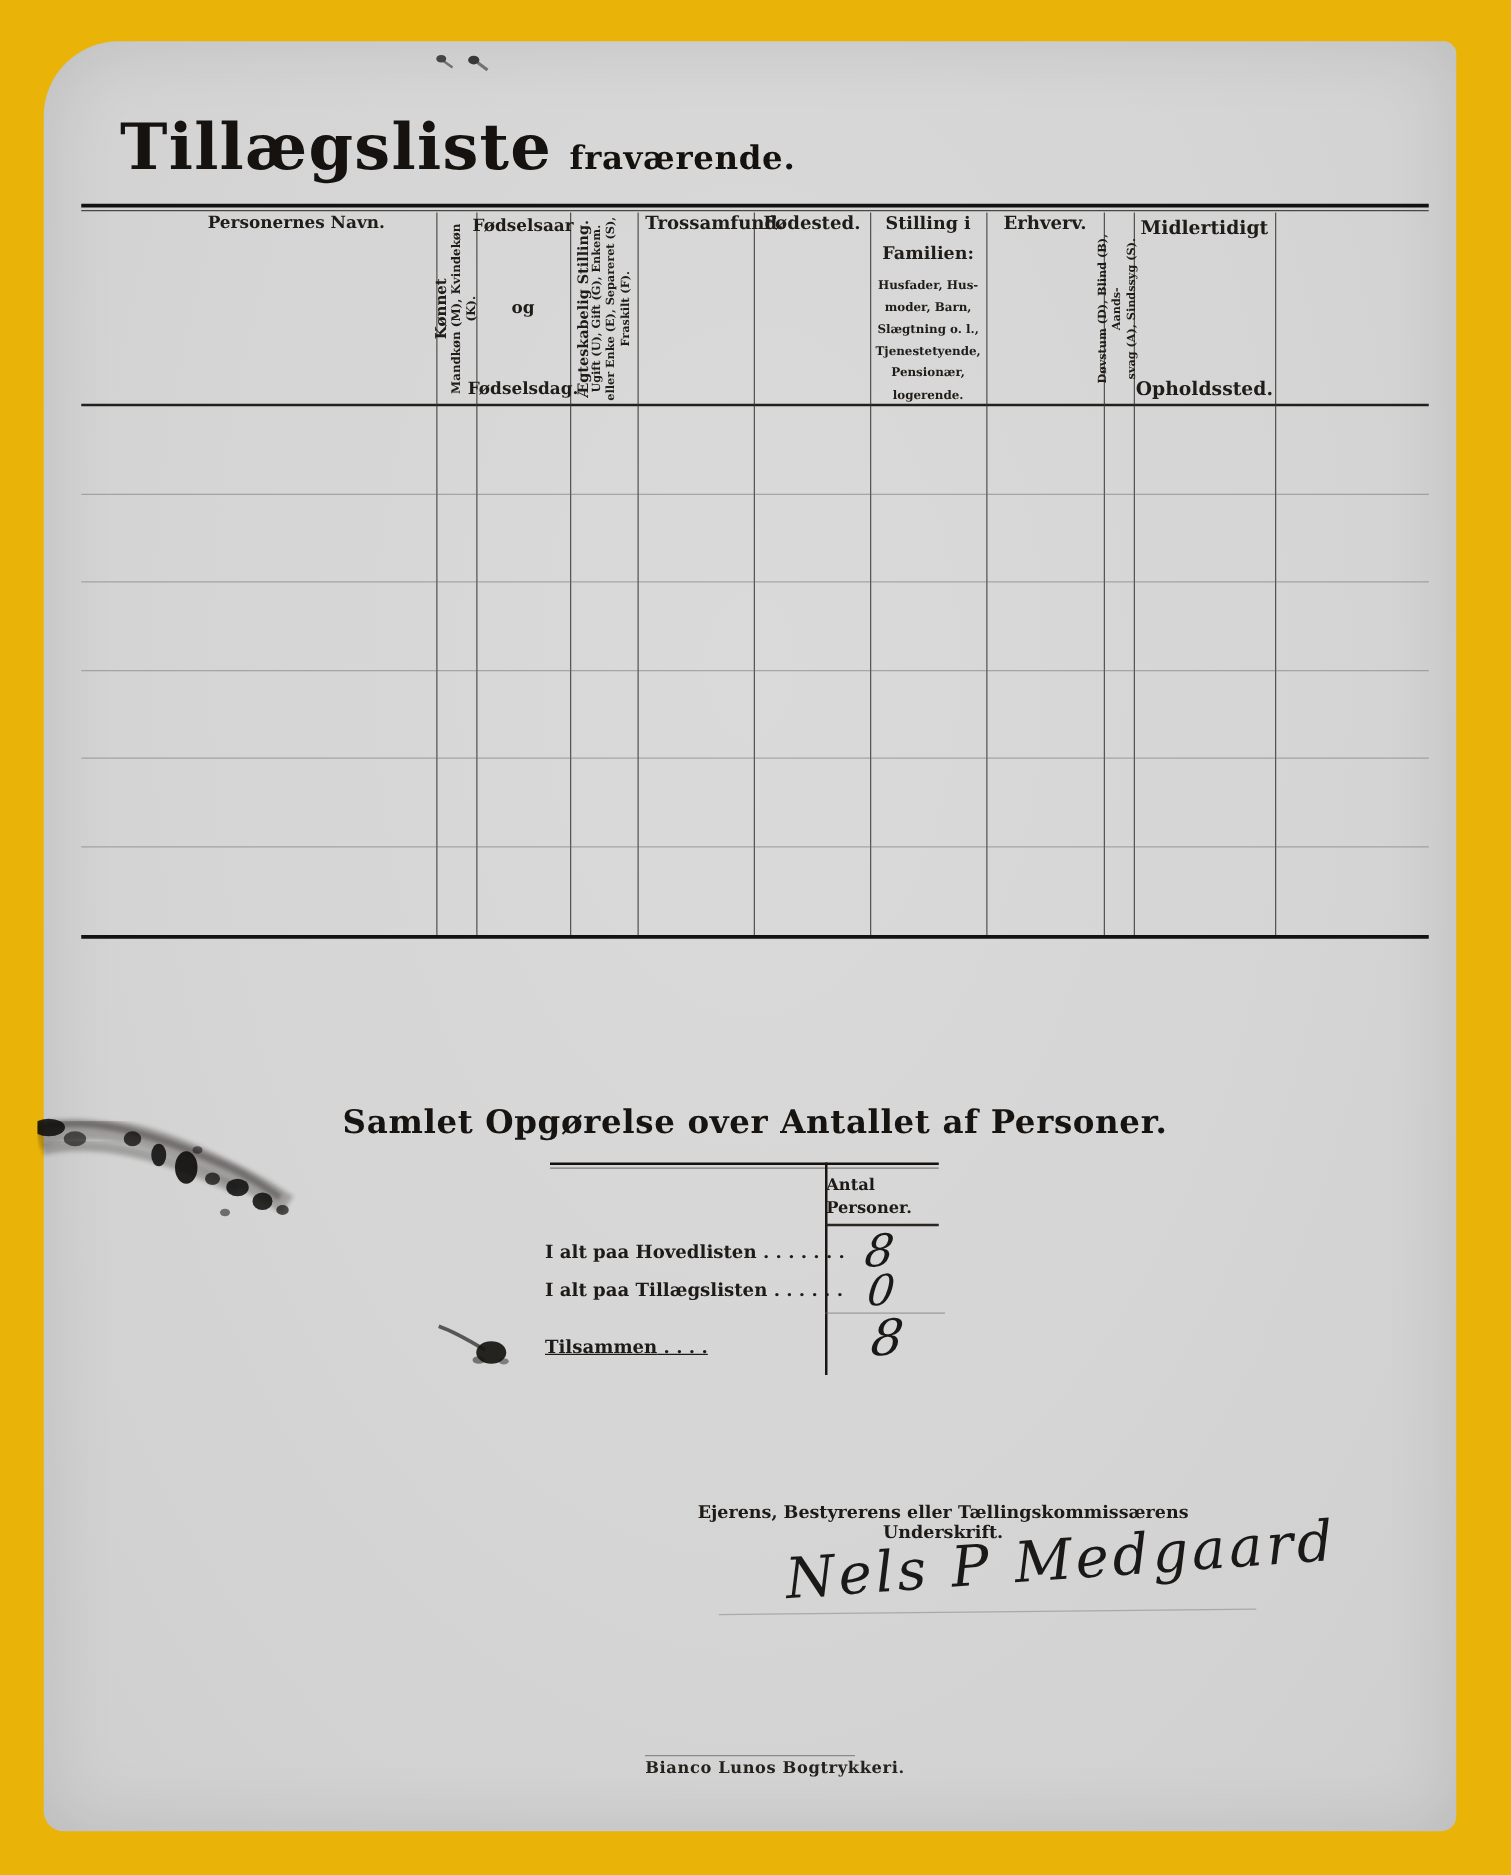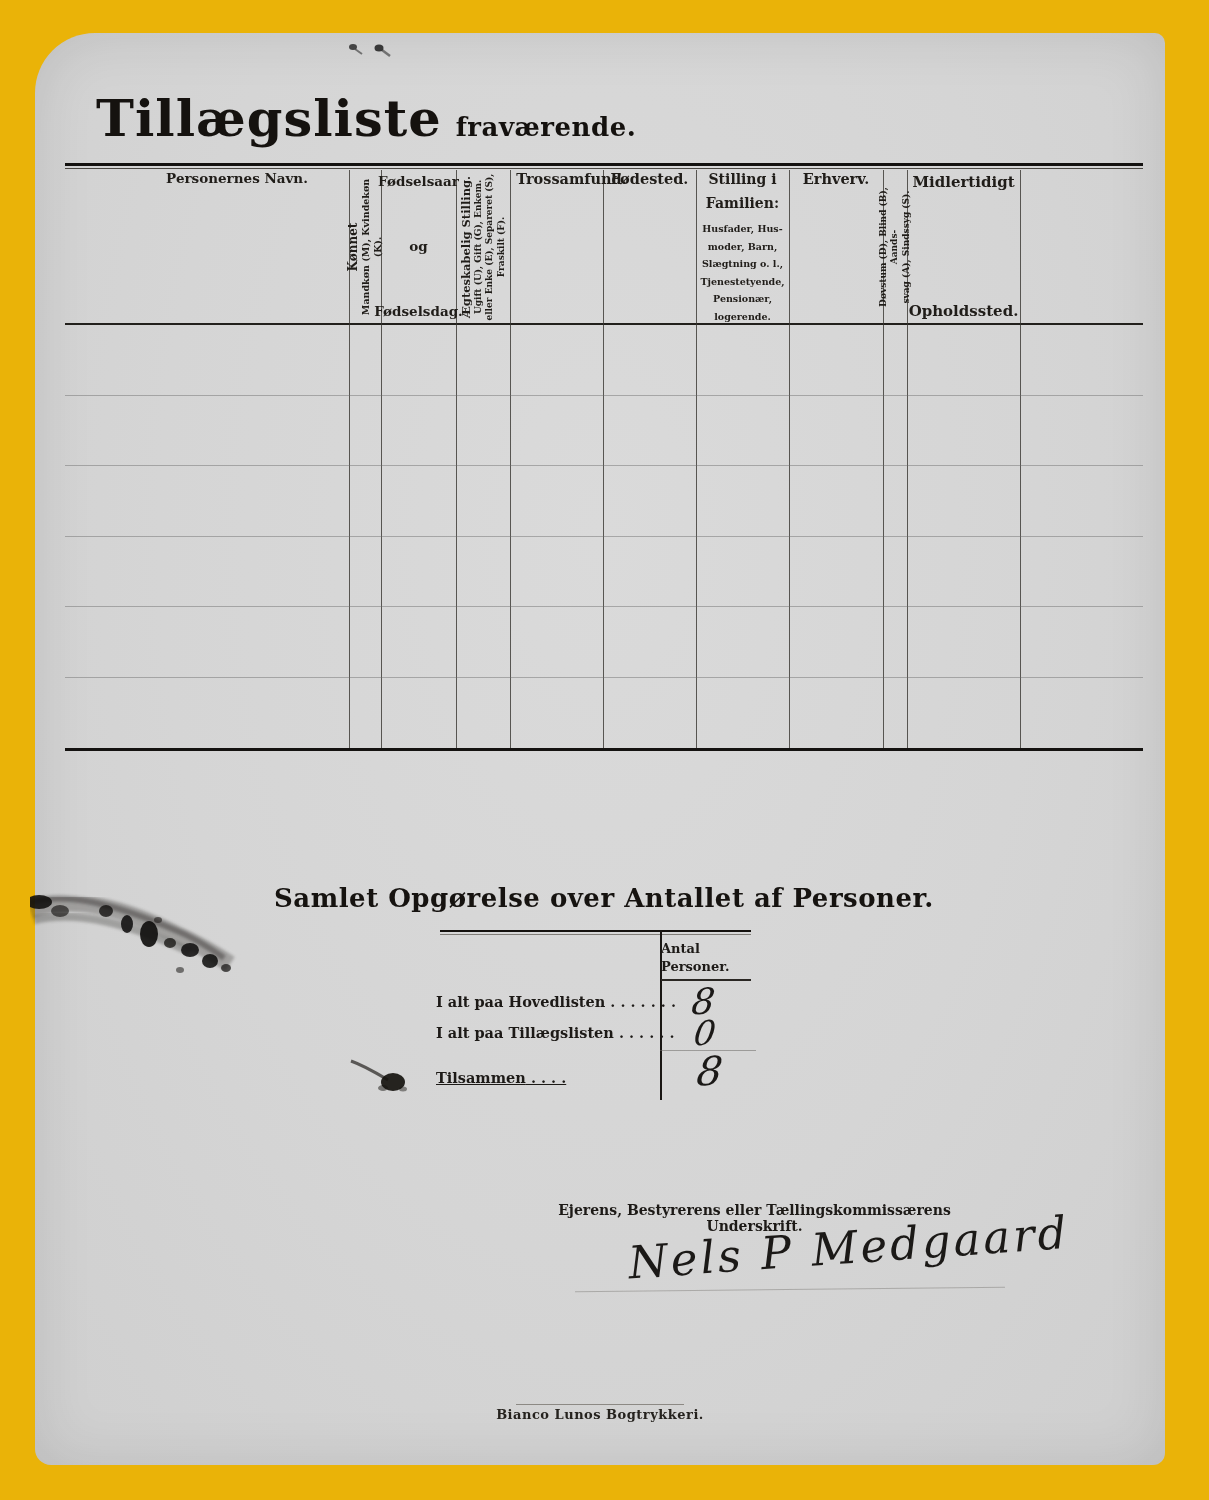--- a/index.html
+++ b/index.html
@@ -36,21 +36,21 @@
   .lh-wide { line-height:1.7; }
 
   
   .sum-title { left:65px; top:883px; width:1078px; text-align:center; font-size:26px; font-weight:bold; color:#161310; letter-spacing:0.5px; }
   .sum-label-row { left:436px; width:217px; text-align:left; font-size:14.5px; font-weight:bold; color:#1d1a17; white-space:nowrap; }
   .hand { font-style:italic; color:#1b1917; transform:skewX(-9deg) rotate(-3deg); font-weight:normal; }
 
   
   .sig-label { left:552px; top:1202px; width:405px; text-align:center; font-size:14px; font-weight:bold; color:#1d1a17; }
   .signature { left:628px; top:1222px; width:420px; font-size:45px; letter-spacing:3px; transform:rotate(-4deg); white-space:nowrap; }
-  .footer-name { left:440px; top:1407px; width:320px; text-align:center; font-size:13px; font-weight:bold; color:#25221e; letter-spacing:0.5px; }
+  .footer-name { left:460px; top:1407px; width:320px; text-align:center; font-size:13px; font-weight:bold; color:#25221e; letter-spacing:0.5px; }
 </style>
 </head>
 <body>
 
 <div class="canvas">
   <div class="paper"></div>
 
   <svg class="abs" style="left:345px; top:40px;" width="60" height="22">
     <ellipse cx="8" cy="7" rx="4" ry="3" fill="#222" opacity="0.8"></ellipse>
     <path d="M10 9 L17 14" stroke="#333" stroke-width="2" opacity="0.6"></path>

